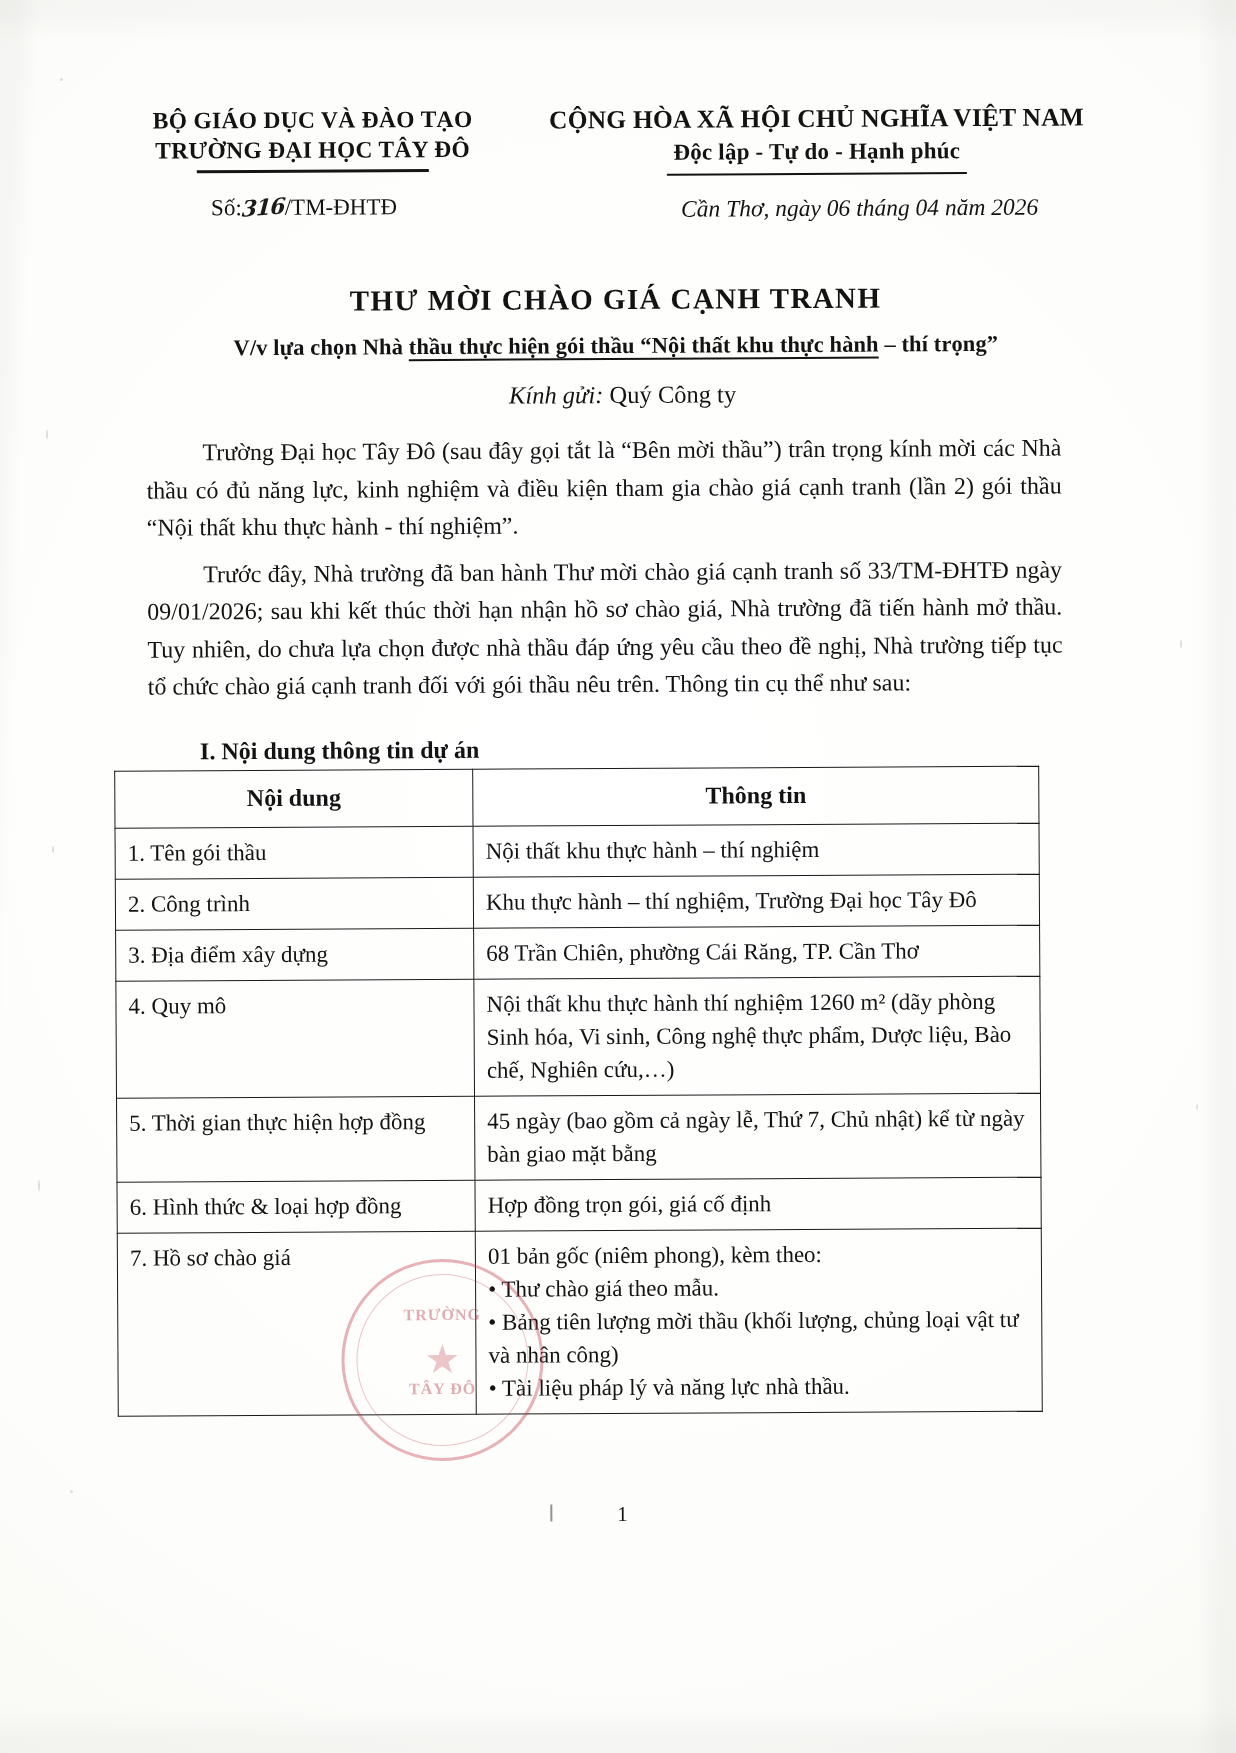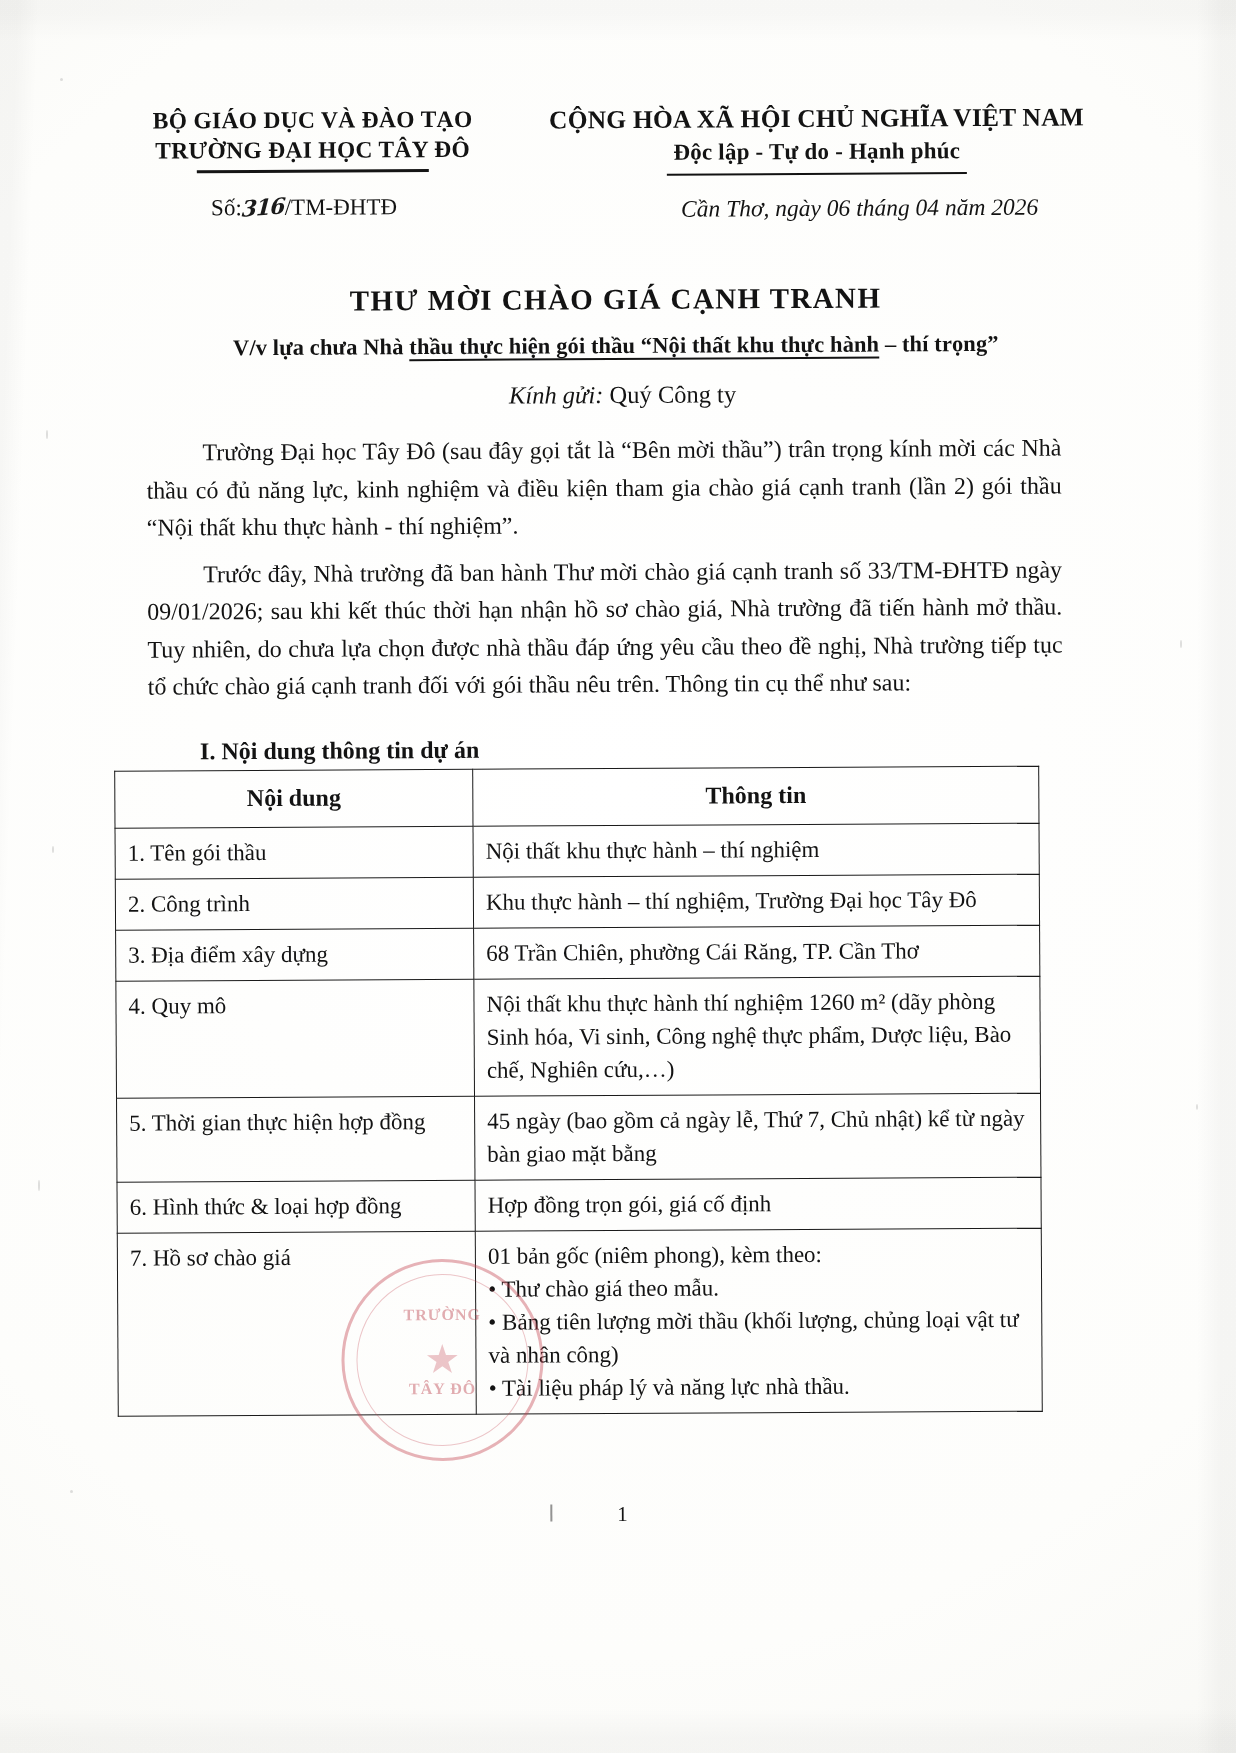--- a/index.html
+++ b/index.html
@@ -306,21 +306,21 @@
     </div>
   </div>
 
   <div class="docnum"><span>Số:</span><span class="hand">316</span><span>/TM-ĐHTĐ</span></div>
 
   <div class="dateline">Cần Thơ, ngày 06 tháng 04 năm 2026</div>
 
   <div class="title">THƯ MỜI CHÀO GIÁ CẠNH TRANH</div>
 
   <div class="subtitle-wrap">
-    <span class="subtitle"><span>V/v lựa chưa Nhà</span>
+    <span class="subtitle"><span>V/v lựa chọn Nhà</span>
       <span class="u">thầu thực hiện gói thầu “Nội thất khu thực hành</span><span> – thí trọng”</span></span>
   </div>
 
   <div class="kinhgui"><i>Kính gửi:</i>
     <b>Quý Công ty</b></div>
 
   <div class="body-text">
     <p>Trường Đại học Tây Đô (sau đây gọi tắt là “Bên mời thầu”) trân trọng kính mời các Nhà thầu có đủ năng lực, kinh nghiệm và điều kiện tham gia chào giá cạnh tranh (lần 2) gói thầu “Nội thất khu thực hành - thí nghiệm”.</p>
     <p>Trước đây, Nhà trường đã ban hành Thư mời chào giá cạnh tranh số 33/TM-ĐHTĐ ngày 09/01/2026; sau khi kết thúc thời hạn nhận hồ sơ chào giá, Nhà trường đã tiến hành mở thầu. Tuy nhiên, do chưa lựa chọn được nhà thầu đáp ứng yêu cầu theo đề nghị, Nhà trường tiếp tục tổ chức chào giá cạnh tranh đối với gói thầu nêu trên. Thông tin cụ thể như sau:</p>
   </div>

